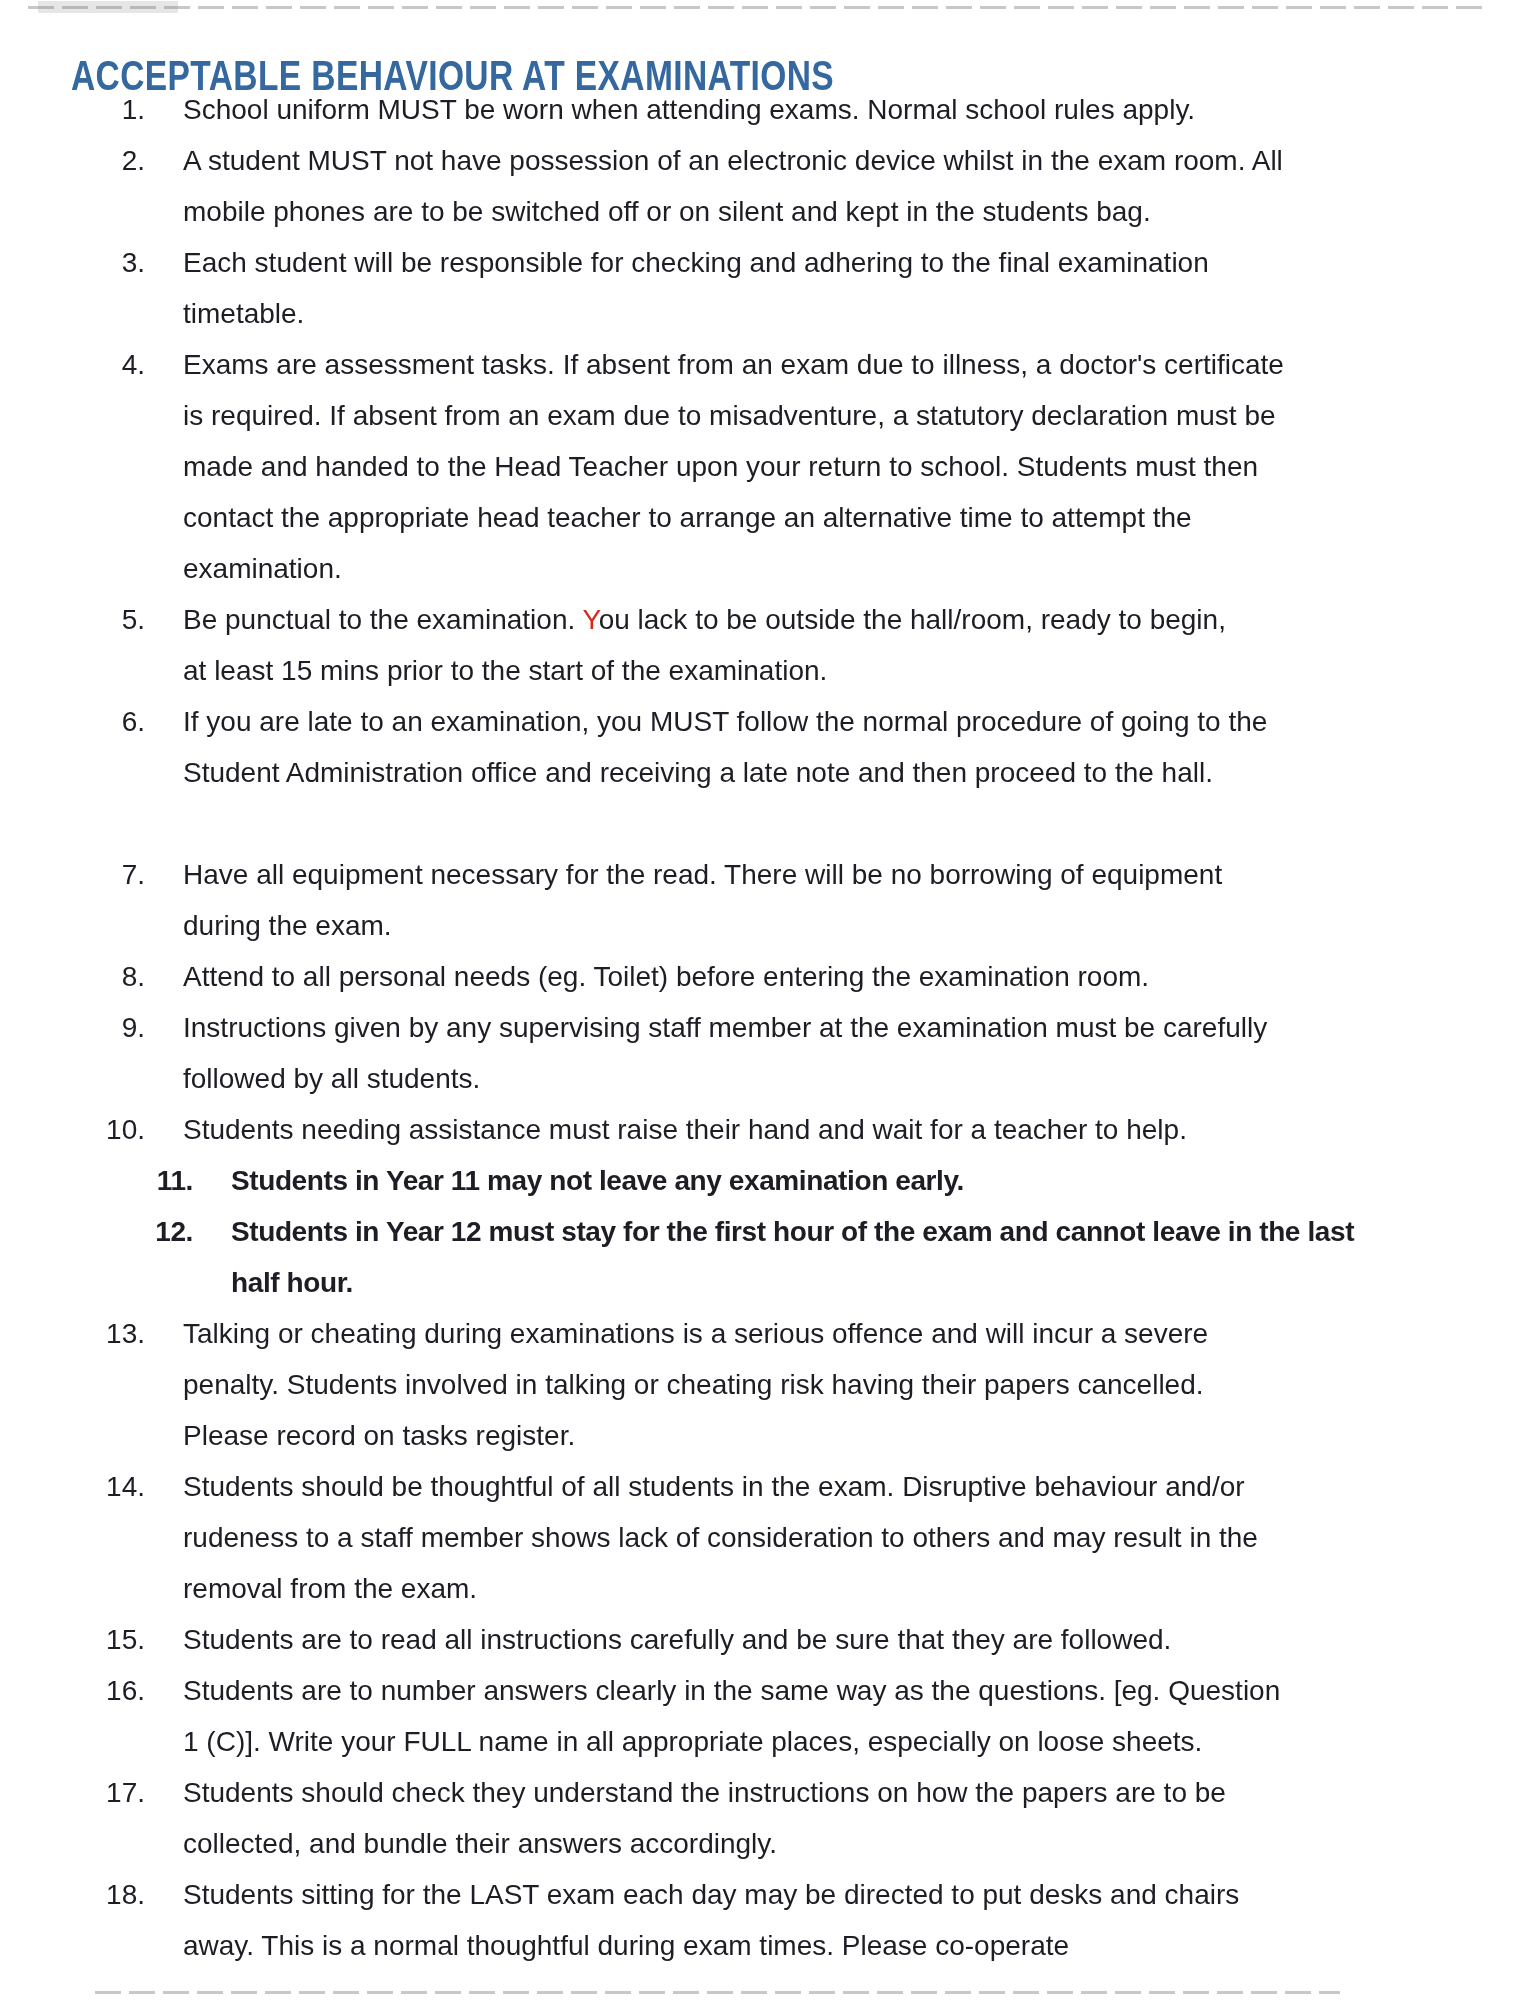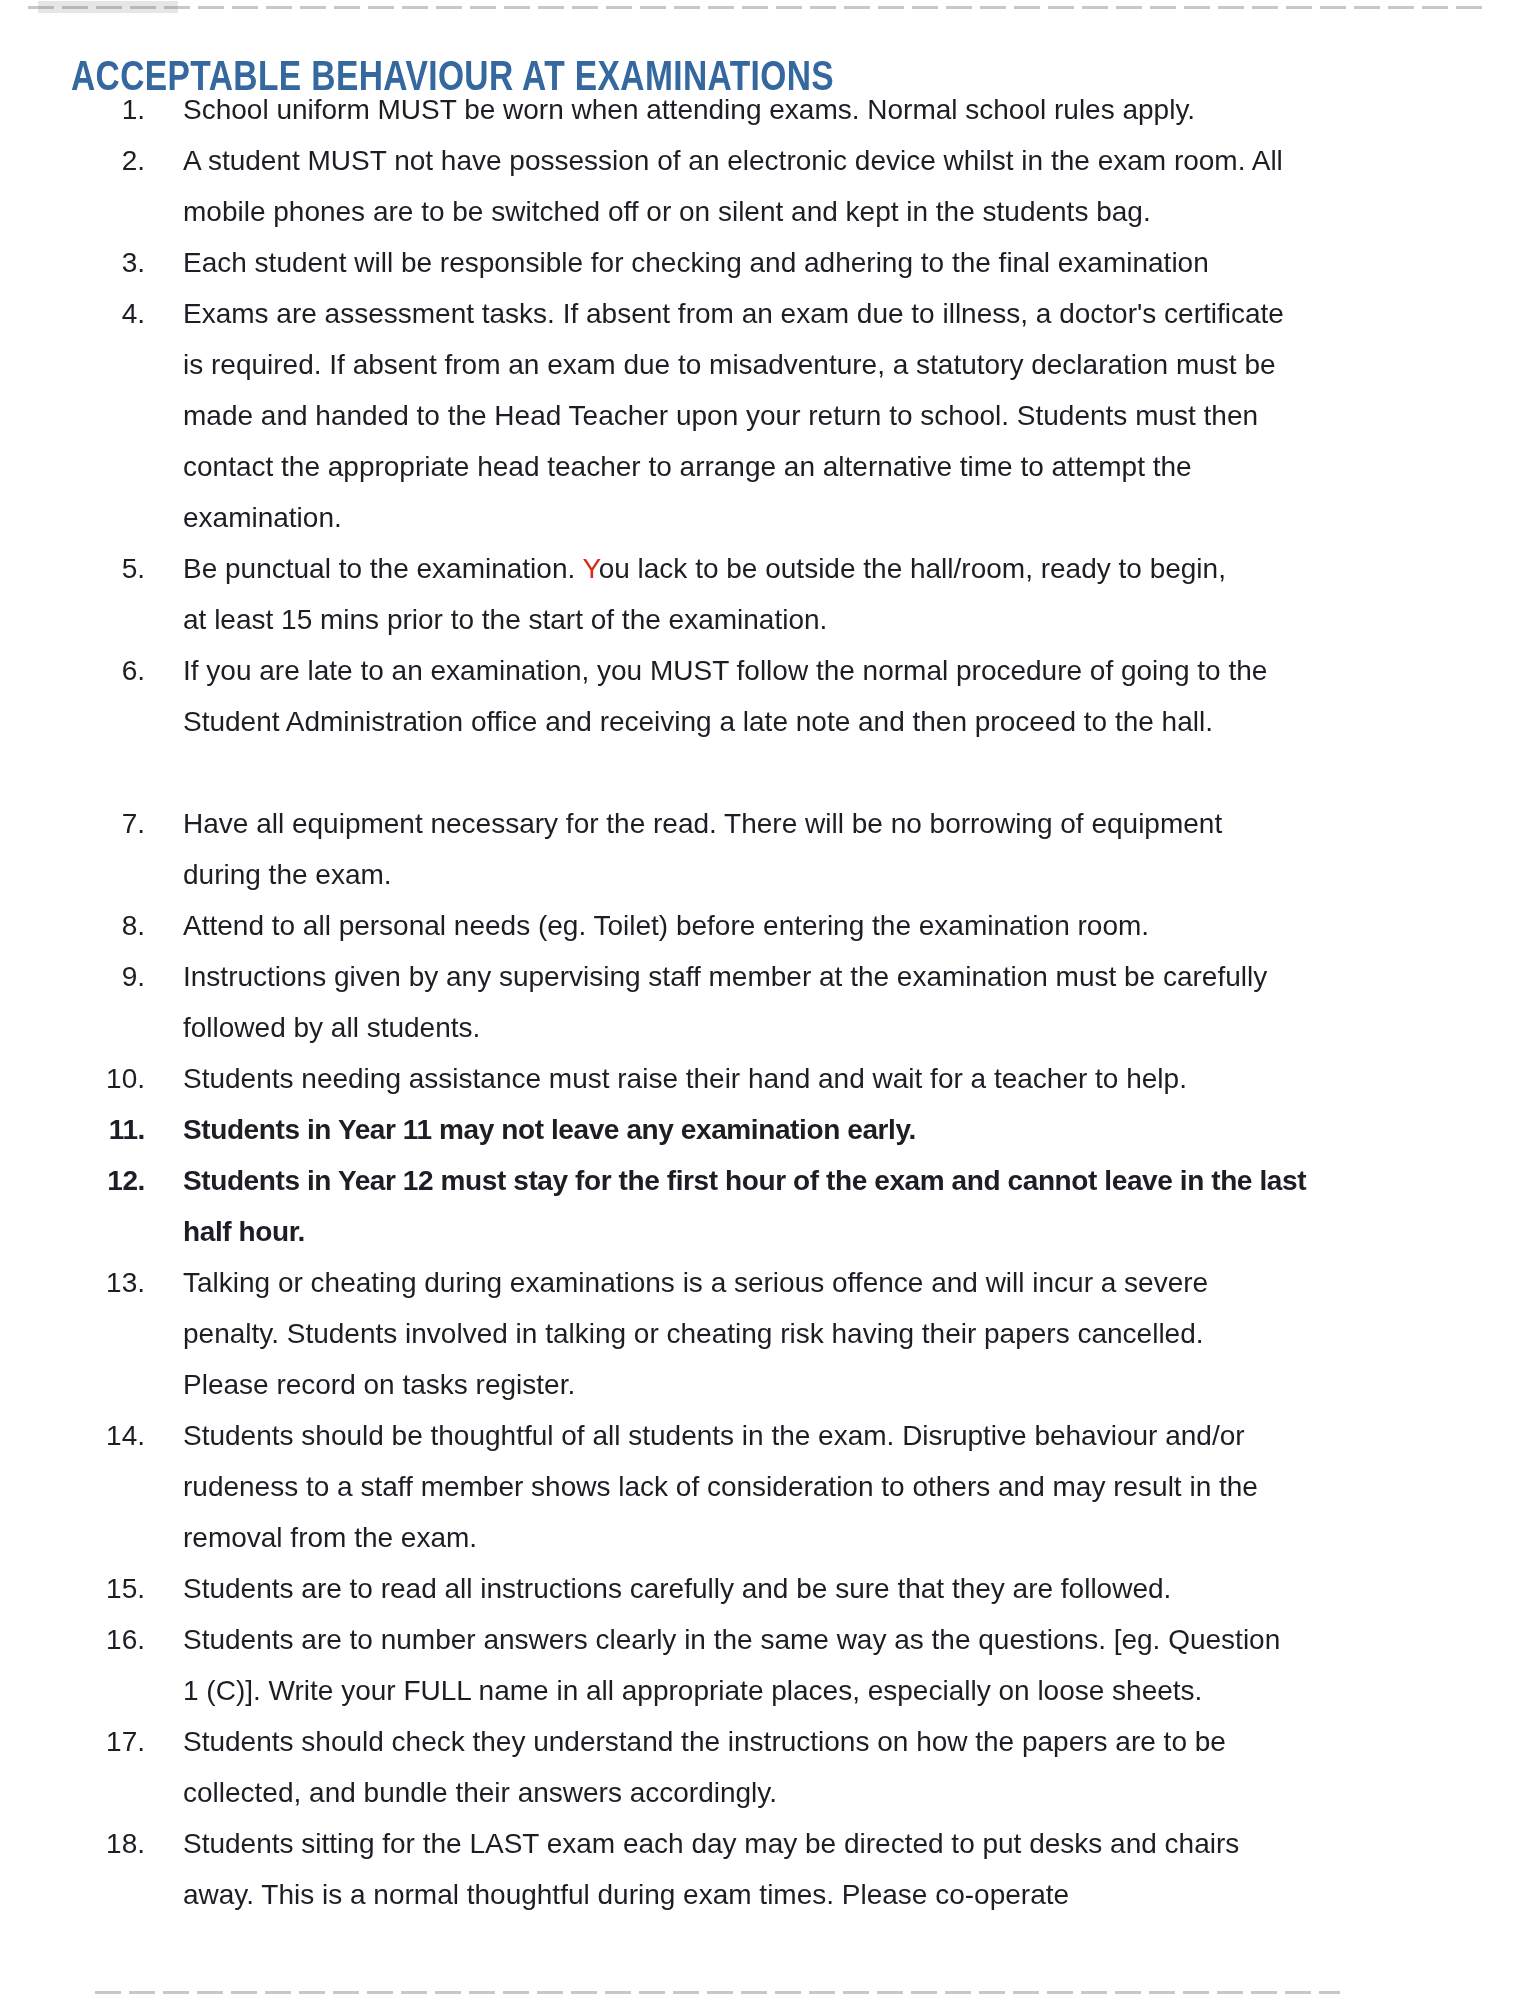--- a/index.html
+++ b/index.html
@@ -33,21 +33,21 @@
   .item .num {
     flex: 0 0 45px;
     width: 45px;
     margin-left: 100px;
     margin-right: 38px;
     text-align: right;
     white-space: nowrap;
   }
   .item .text { flex: 1 1 auto; min-width: 0; }
   .line { white-space: nowrap; }
-  .item.bold { font-weight: 700; }
+  .item.bold { font-weight: 700; padding-left: 48px; }
   .item.bold .line, .item.bold .num { letter-spacing: -0.4px; }
   .hl { color: var(--highlight-color, #d92a1c); }
   .artifact {
     position: absolute;
     pointer-events: none;
   }
   .artifact-line {
     height: 3px;
     background: repeating-linear-gradient(90deg,
       rgba(110,110,110,0.38) 0px, rgba(110,110,110,0.38) 26px,
@@ -77,20 +77,21 @@
       <div class="num">2.</div>
       <div class="text">
         <div class="line">A student MUST not have possession of an electronic device whilst in the exam room. All</div>
         <div class="line">mobile phones are to be switched off or on silent and kept in the students bag.</div>
       </div>
     </div>
     <div class="item">
       <div class="num">3.</div>
       <div class="text">
         <div class="line">Each student will be responsible for checking and adhering to the final examination</div>
+        <div class="line">timetable.</div>
       </div>
     </div>
     <div class="item">
       <div class="num">4.</div>
       <div class="text">
         <div class="line">Exams are assessment tasks. If absent from an exam due to illness, a doctor's certificate</div>
         <div class="line">is required. If absent from an exam due to misadventure, a statutory declaration must be</div>
         <div class="line">made and handed to the Head Teacher upon your return to school. Students must then</div>
         <div class="line">contact the appropriate head teacher to arrange an alternative time to attempt the</div>
         <div class="line">examination.</div>

